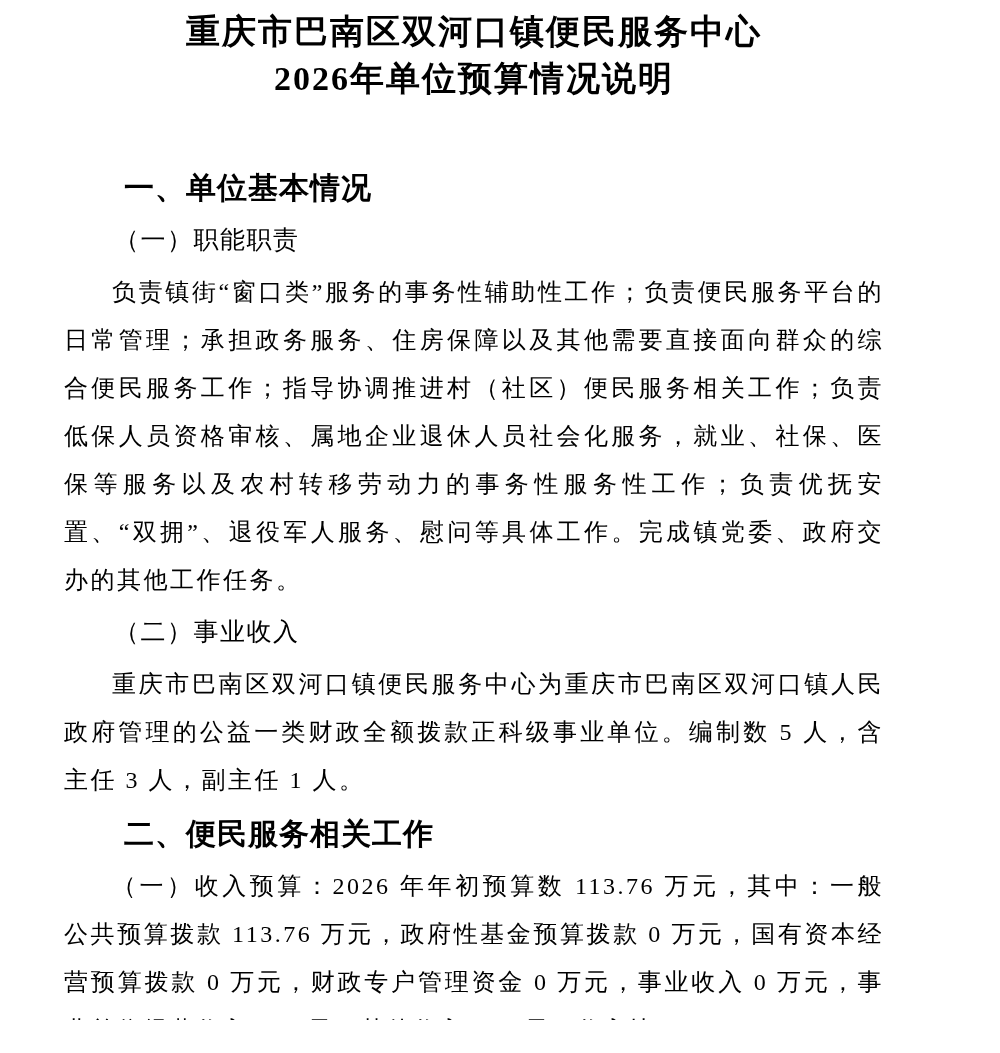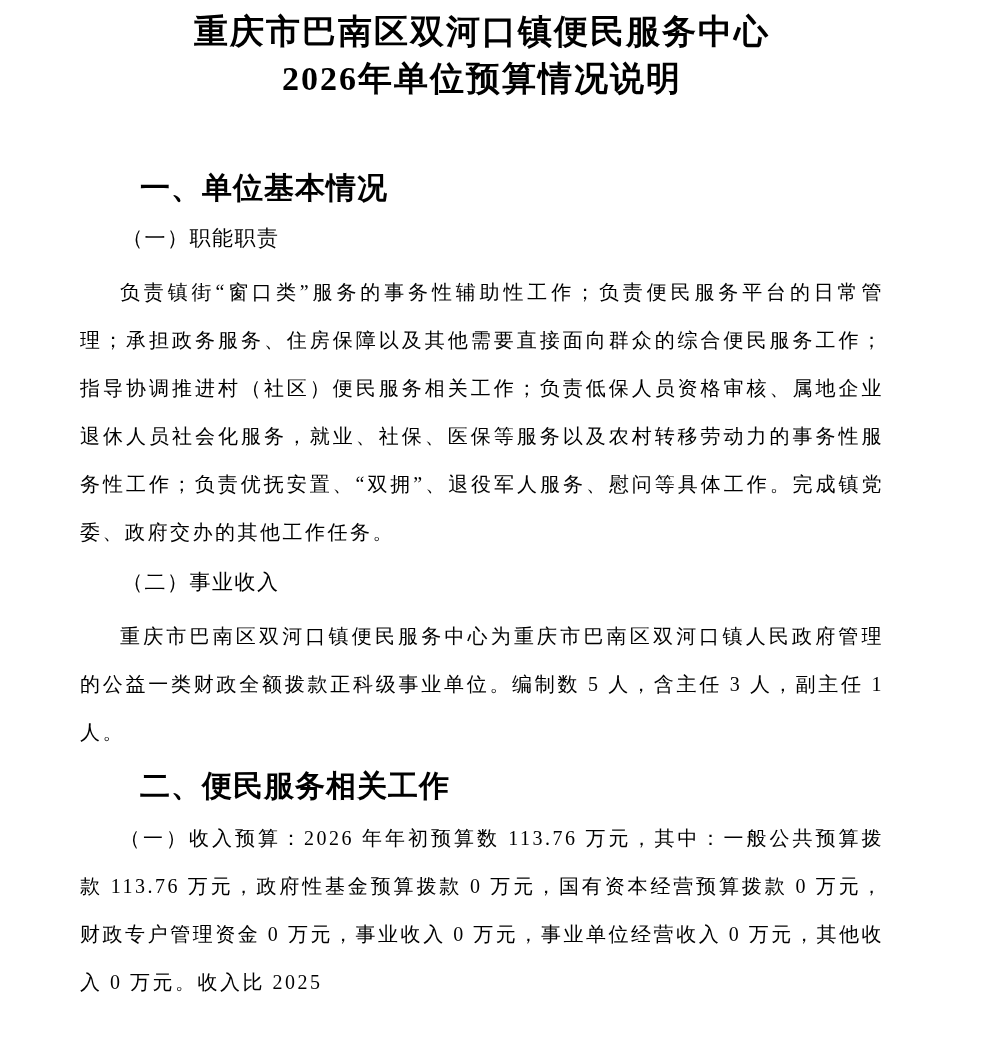--- a/index.html
+++ b/index.html
@@ -7,21 +7,21 @@
     width: 1000px;
     height: 1053px;
     background: #ffffff;
     color: #000000;
     overflow: hidden;
   }
   .page {
     box-sizing: border-box;
     width: 1000px;
     height: 1020px;
-    padding: 8px 116px 0 80px;
+    padding: 8px 116px 0 64px;
     overflow: hidden;
     background: #ffffff;
   }
   .doc-title {
     margin: 0;
     font-family: "Liberation Serif", "DejaVu Serif", serif;
     font-weight: bold;
     font-size: 34px;
     line-height: 47px;
     text-align: center;
@@ -34,31 +34,31 @@
     font-weight: bold;
     font-size: 30px;
     line-height: 48px;
     text-indent: 2em;
     letter-spacing: 1px;
   }
   .sec-heading.first  { margin-top: 62px; }
   .sec-heading.second { margin-top: 6px; }
   .sub-heading {
     margin: 4px 0 0;
-    font-family: Liberation Mono, monospace;
+    font-family: Liberation Serif, serif;
     font-weight: normal;
-    font-size: 21px;
+    font-size: 25px;
     line-height: 48px;
     text-indent: 2em;
     letter-spacing: 1.5px;
   }
   .para {
     margin: 4px 0 0;
     font-family: "Liberation Serif", "DejaVu Serif", serif;
-    font-size: 20px;
+    font-size: 24px;
     line-height: 48px;
     text-indent: 2em;
     text-align: justify;
     letter-spacing: 2.5px;
   }
 </style>
 </head>
 <body>
 
 <div class="page">

